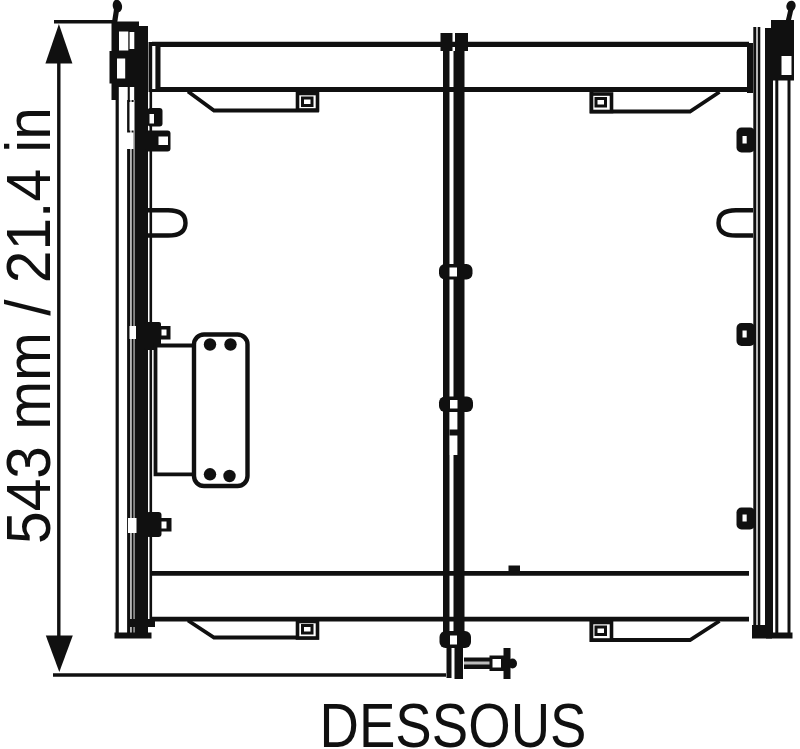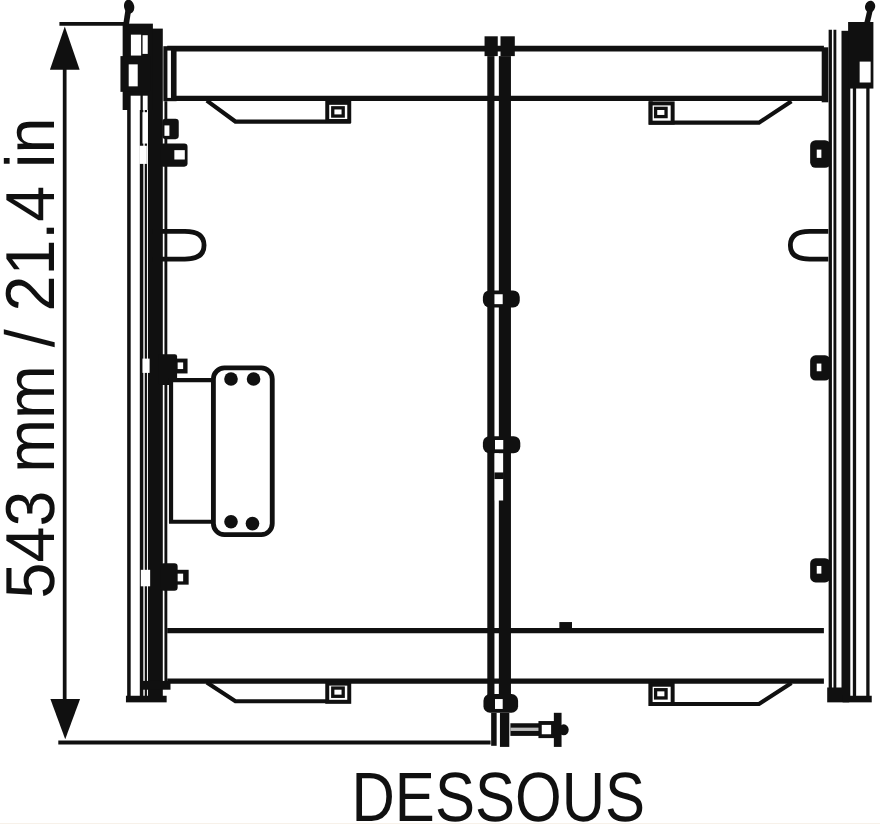--- a/index.html
+++ b/index.html
@@ -1,16 +1,16 @@
 <!DOCTYPE html>
 <html><head>
 <meta charset="utf-8">
 <style>
   html,body{margin:0;padding:0;background:#fff;}
-  .wrap{width:800px;height:749px;position:relative;overflow:hidden;background:#a16207;}
+  .wrap{width:800px;height:749px;position:relative;overflow:hidden;background:#f9a8d4;}
   svg{display:block;filter:blur(0.7px);}
   text{font-family:"Liberation Sans",sans-serif;fill:#101010;}
 </style>
 </head>
 <body>
 <div class="wrap">
 <svg width="800" height="749" viewBox="0 0 800 749">
   <rect x="0" y="0" width="800" height="749" fill="#ffffff"></rect>
   <g stroke="#101010" fill="none">
 

